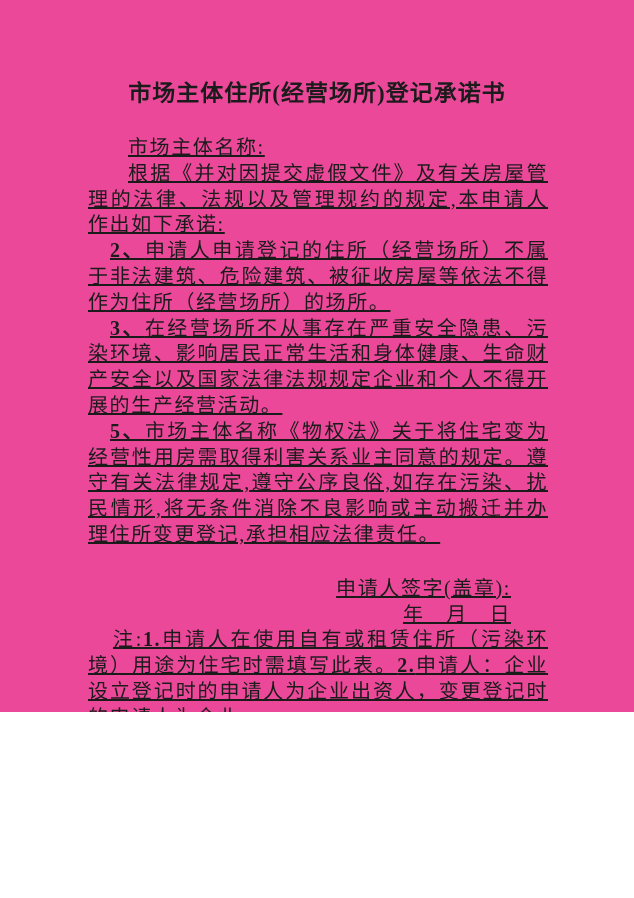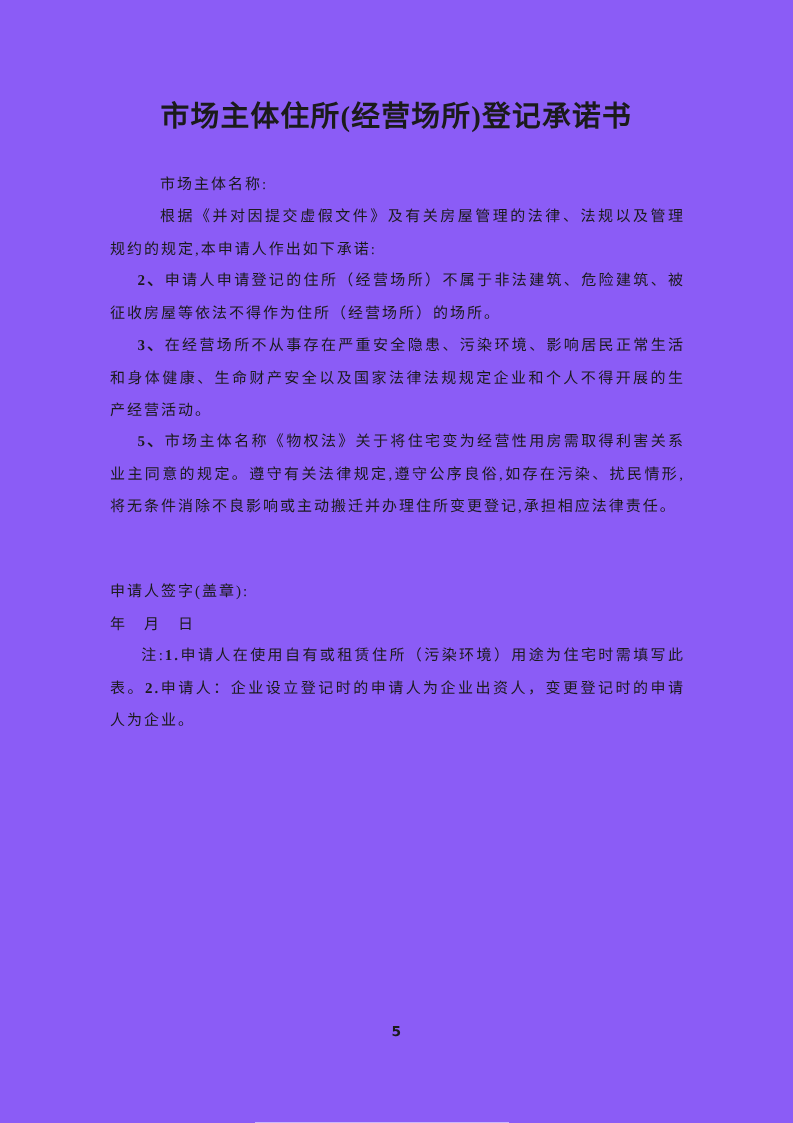--- a/index.html
+++ b/index.html
@@ -3,22 +3,22 @@
 <meta charset="utf-8">
 <style>
   html, body {
     margin: 0;
     padding: 0;
     background: #ffffff;
   }
   .page {
     position: relative;
     width: 634px;
-    height: 898px;
-    background: #8b5cf6;
+    height: 712px;
+    background: #ec4899;
     overflow: hidden;
     color: #1b1b1b;
     font-family: "Liberation Serif", "DejaVu Serif", serif;
   }
   .title {
     position: absolute;
     top: 79px;
     left: 0;
     right: 0;
     margin: 0;
@@ -27,33 +27,35 @@
     line-height: 30px;
     font-weight: 700;
     letter-spacing: 1px;
     white-space: nowrap;
   }
   .content {
     position: absolute;
     left: 88px;
     top: 135px;
     width: 460px;
-    font-size: 12px;
+    font-size: 20px;
     line-height: 25.8px;
     letter-spacing: 1.6px;
     text-align: justify;
+    text-decoration: underline;
   }
   .content p { margin: 0; }
   .lbl   { text-indent: 40px; text-align: left; }
   .intro { text-indent: 40px; }
   .item  { text-indent: 22px; }
   .note  { text-indent: 25px; }
   .num   { font-weight: 700; }
   .sig {
-    margin-top: 42px;
+    margin-top: 28px;
+    text-align: right;
     padding-right: 37px;
   }
   .sig p { margin: 0; }
   .pagenum {
     position: absolute;
     top: 819px;
     left: 0;
     right: 0;
     text-align: center;
     font-size: 11px;

